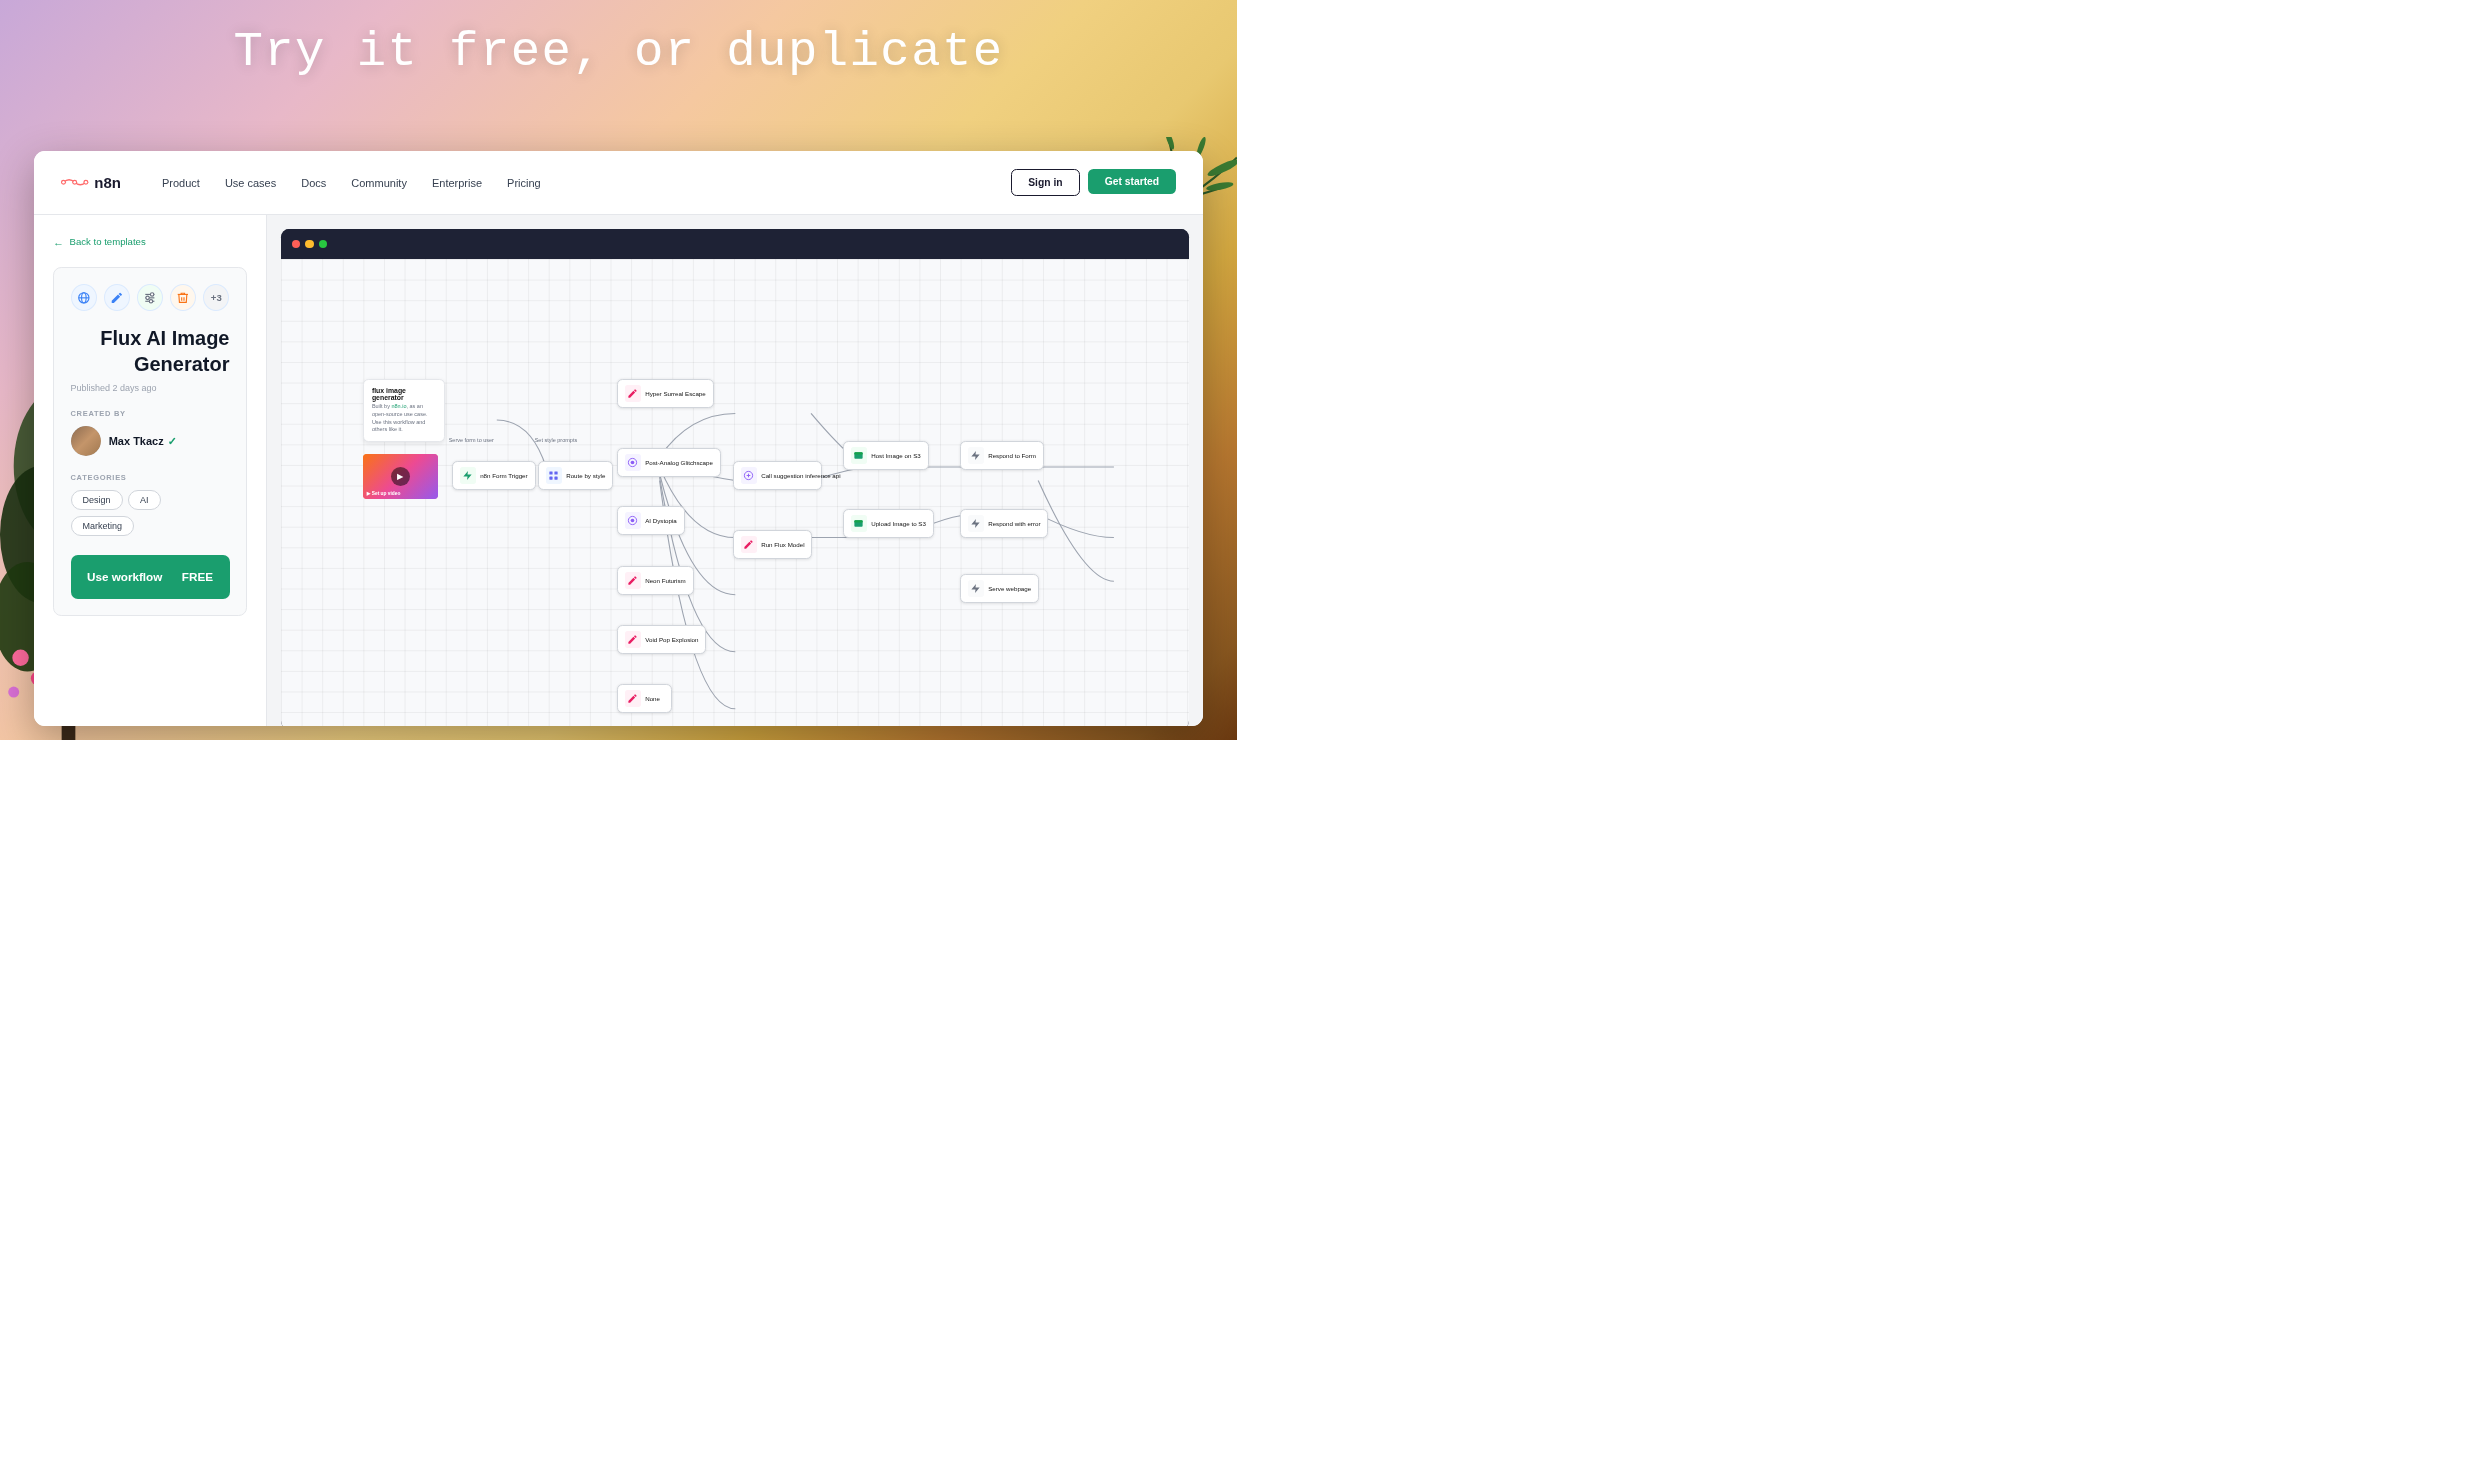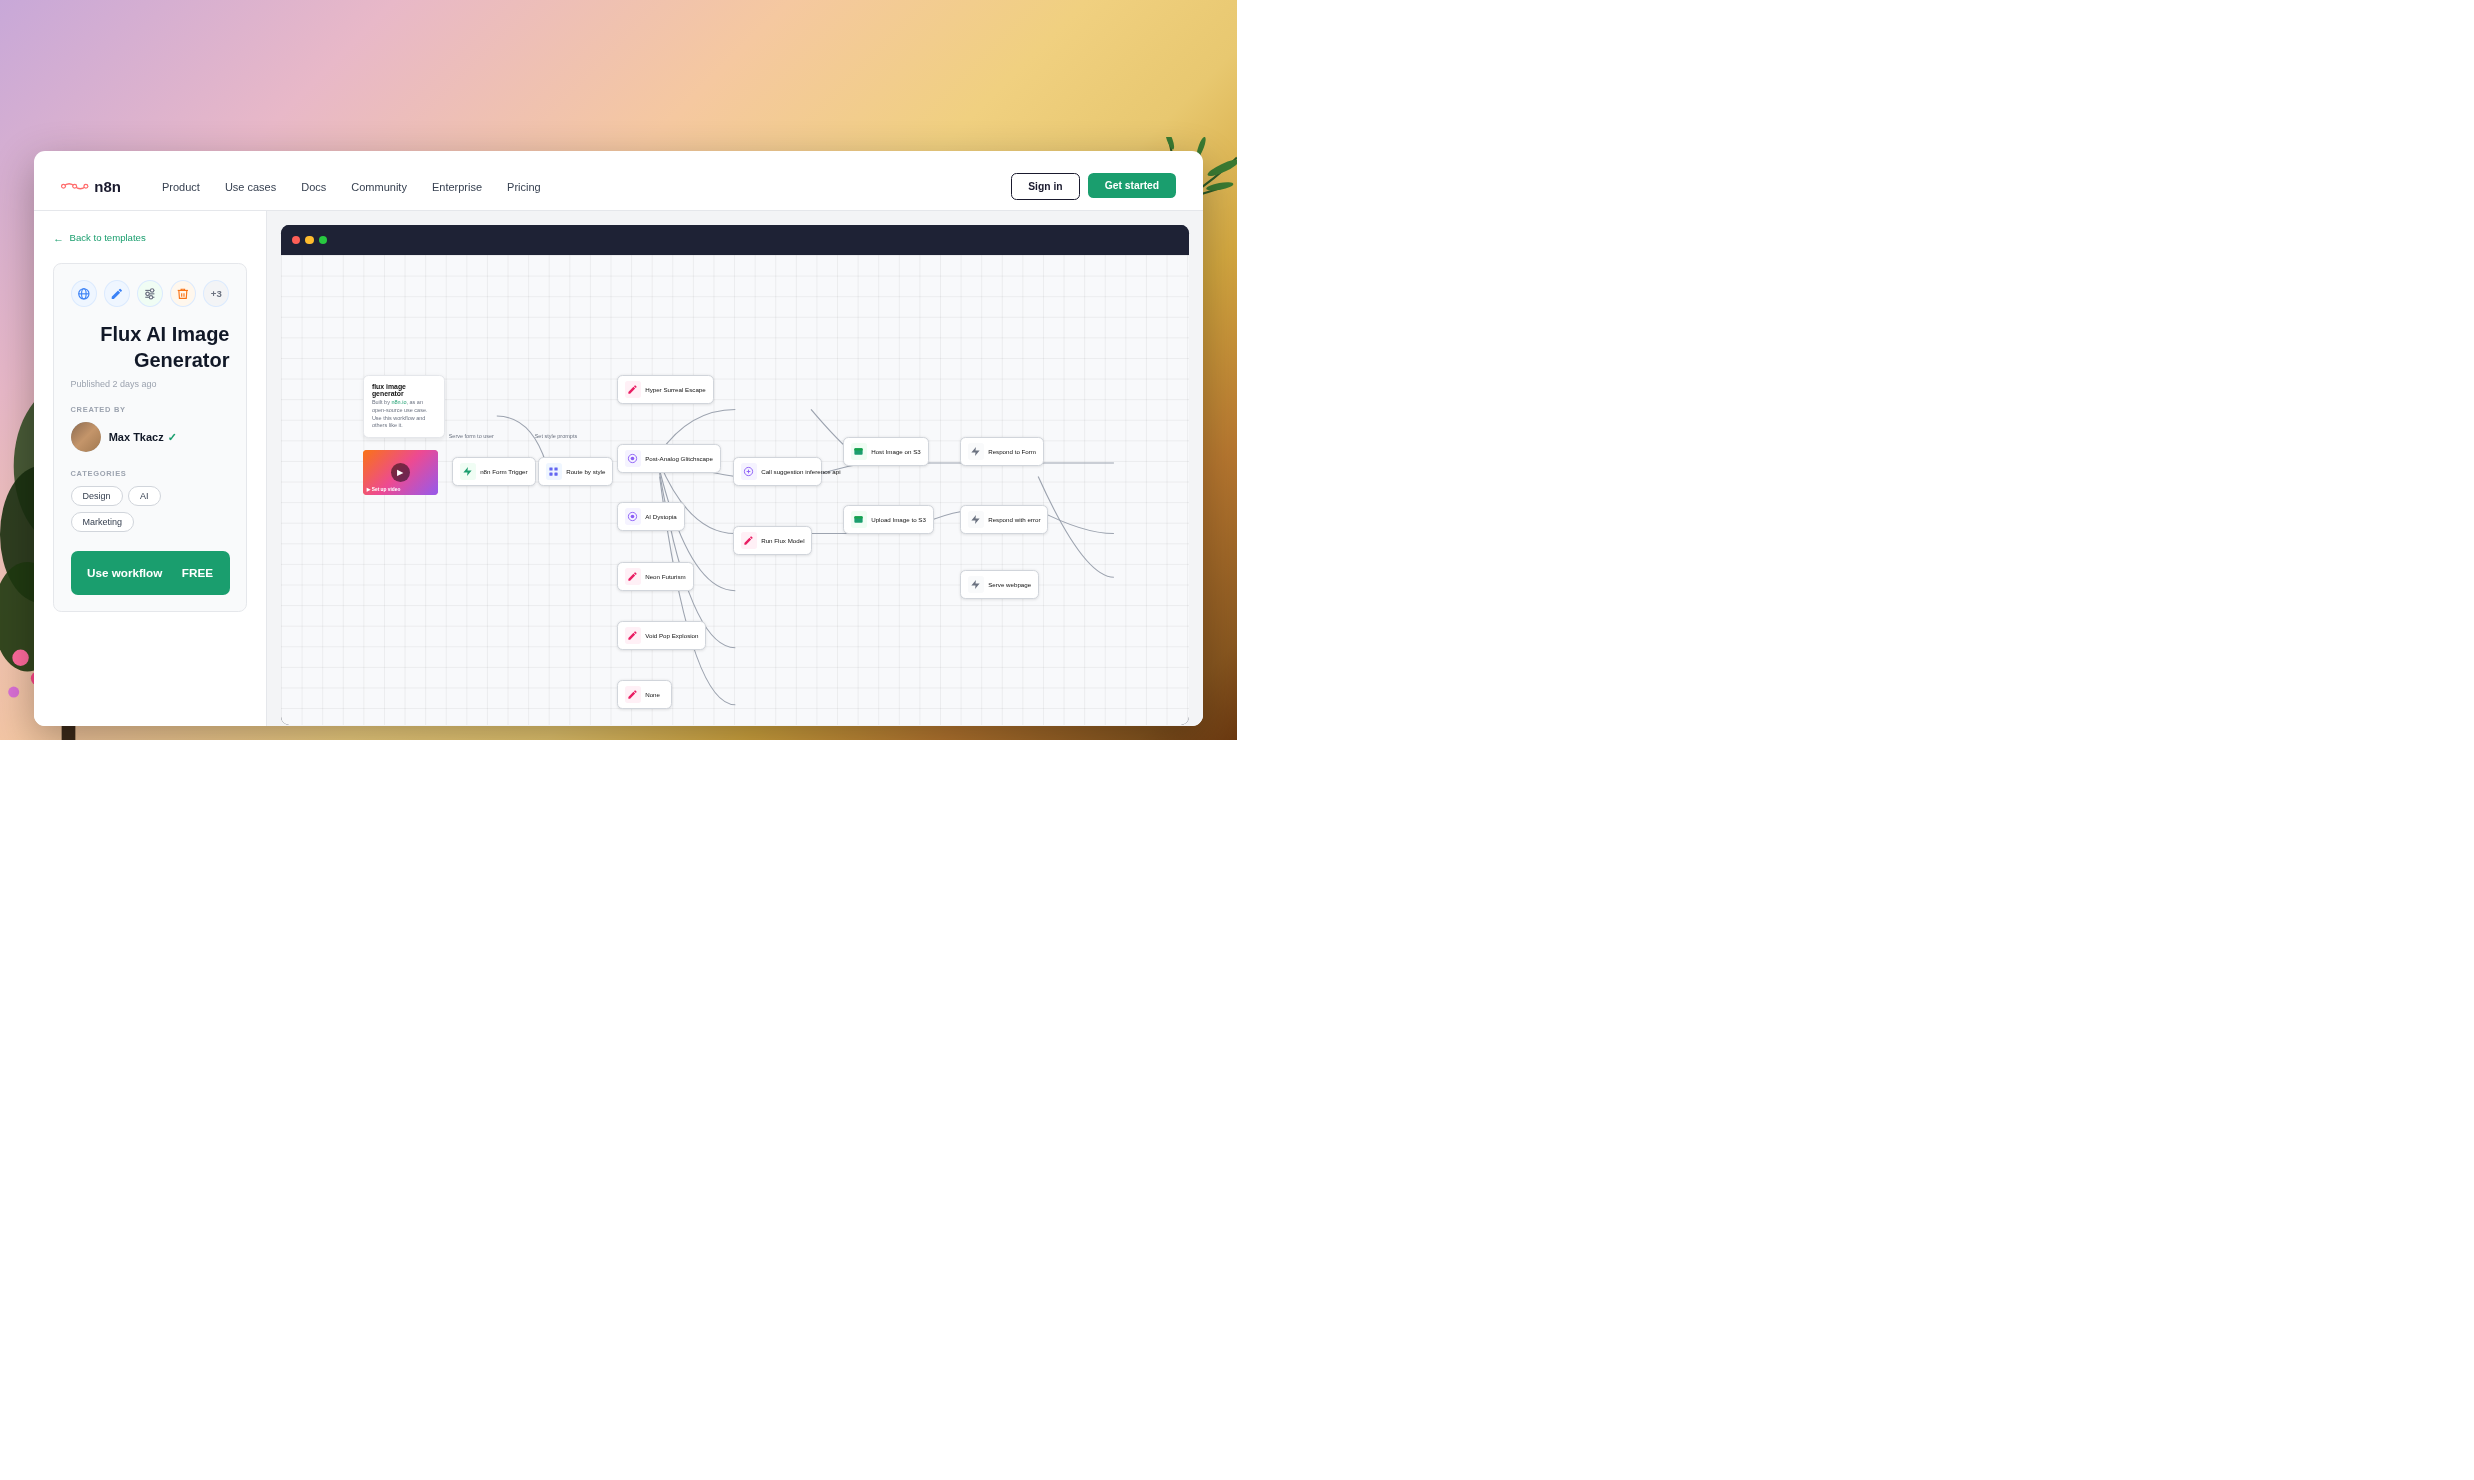--- a/index.html
+++ b/index.html
@@ -82,24 +82,23 @@
       box-shadow: 0 13.7px 41px rgba(0,0,0,0.3);
       z-index: 10;
       overflow: hidden;
     }
 
     
     .navbar {
       display: flex;
       align-items: center;
       padding: 0 27.4px;
-      height: 48px;
+      height: 64px;
       border-bottom: 0.7px solid #e5e7eb;
       background: white;
-      margin-top: 12px;
     }
 
     .logo {
       display: flex;
       align-items: center;
       gap: 5.5px;
       margin-right: 41px;
     }
 
     .logo-icon {
@@ -508,21 +507,21 @@
   <ellipse cx="130" cy="45" rx="25" ry="6" fill="#3a7a32" transform="rotate(-25 130 45)"></ellipse>
   <ellipse cx="125" cy="72" rx="20" ry="5" fill="#3a7a32" transform="rotate(-10 125 72)"></ellipse>
   <ellipse cx="15" cy="48" rx="20" ry="5" fill="#3a7a32" transform="rotate(25 15 48)"></ellipse>
   <ellipse cx="12" cy="78" rx="18" ry="5" fill="#3a7a32" transform="rotate(10 12 78)"></ellipse>
   <ellipse cx="98" cy="14" rx="15" ry="4" fill="#3a7a32" transform="rotate(-70 98 14)"></ellipse>
   <ellipse cx="52" cy="4" rx="15" ry="4" fill="#3a7a32" transform="rotate(70 52 4)"></ellipse>
 </svg>
 
 <div class="hero-text">
   <h1>
-    <br>
+    <span>Try it free, or duplicate</span><br>
   </h1>
 </div>
 
 <div class="main-card">
 
   <nav class="navbar">
     <div class="logo">
       <svg class="logo-icon" viewBox="0 0 44 26" fill="none" xmlns="http://www.w3.org/2000/svg">
         <circle cx="4" cy="13" r="4" fill="#ff6b6b"></circle>
         <circle cx="22" cy="13" r="4" fill="#ff6b6b"></circle>

